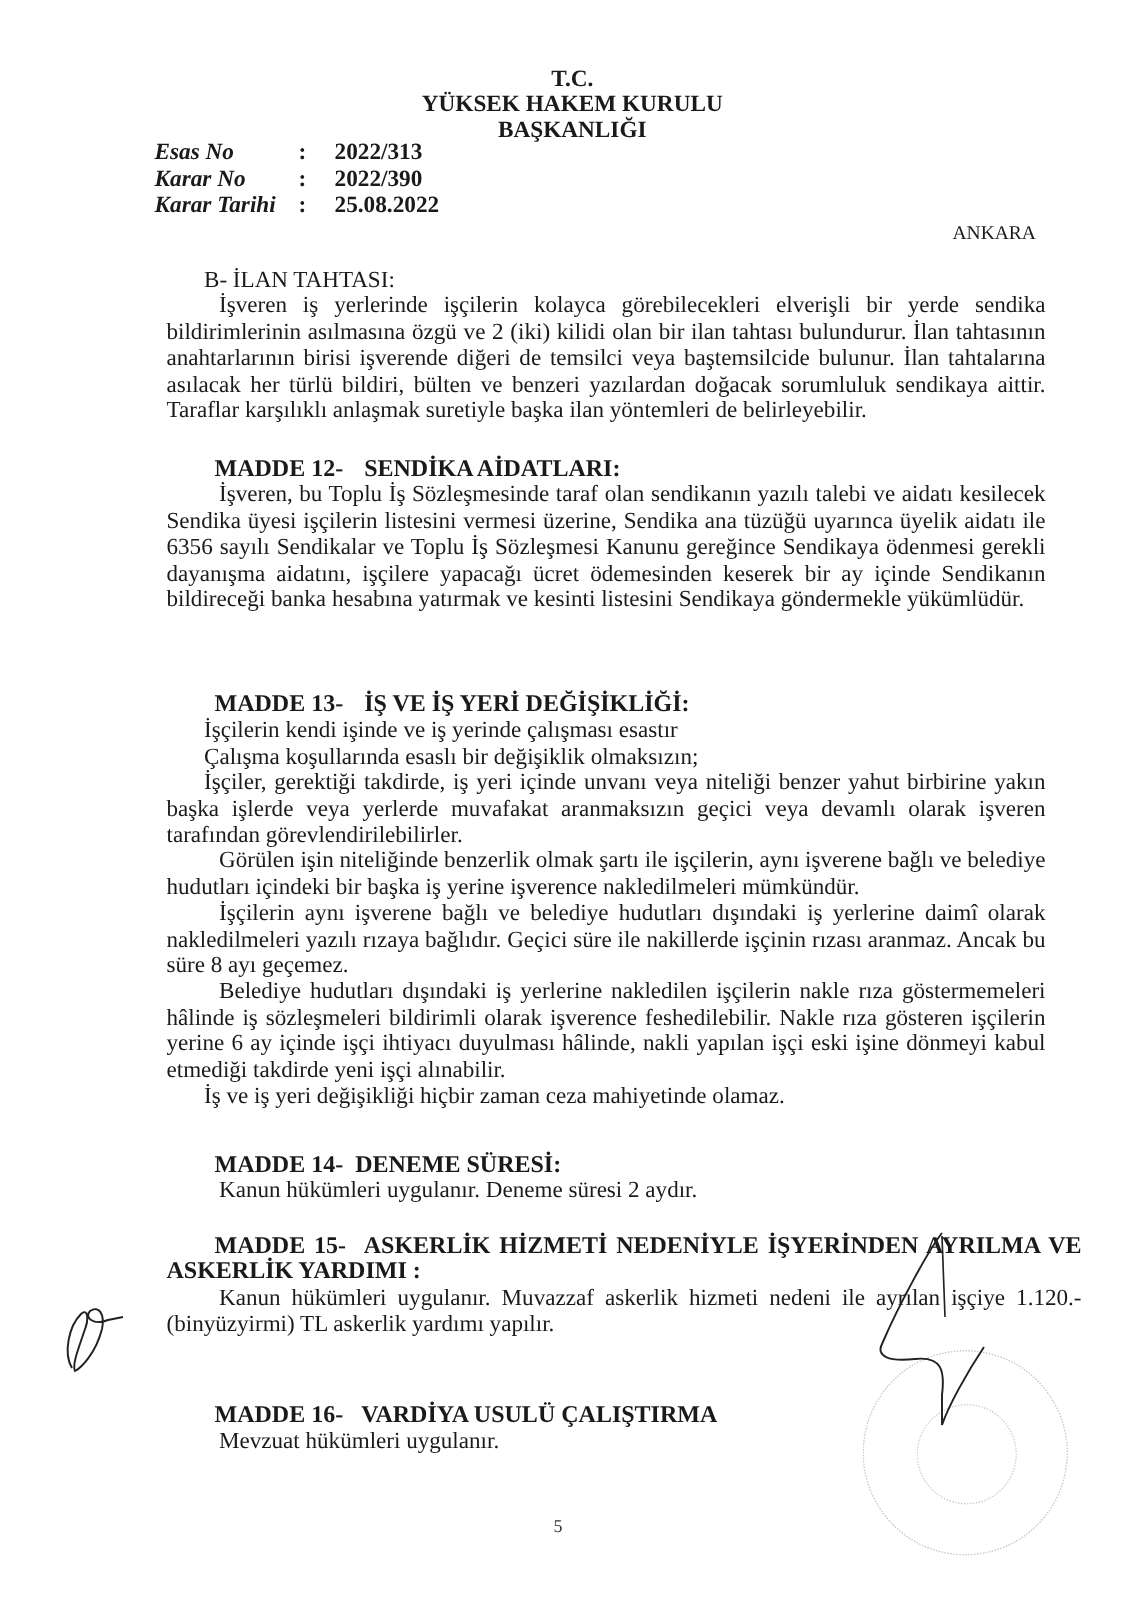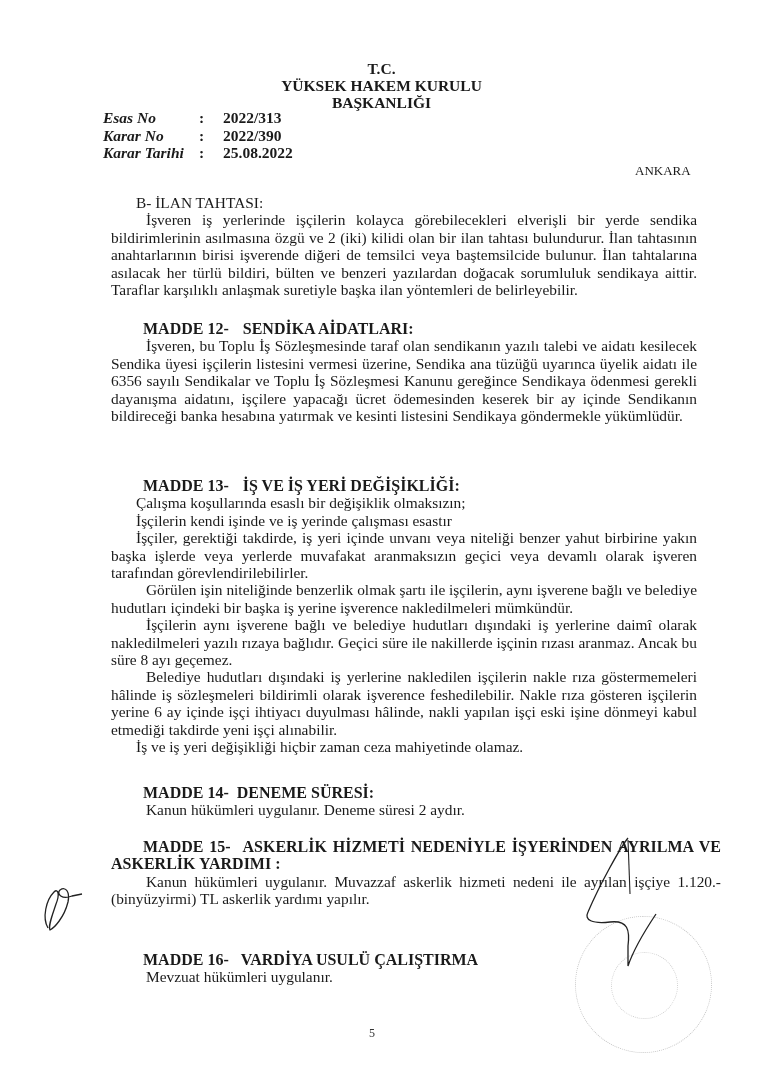--- a/index.html
+++ b/index.html
@@ -1,21 +1,21 @@
 <!DOCTYPE html>
 <html><head>
 <meta charset="utf-8">
 <style>
   html, body { margin: 0; padding: 0; background: #ffffff; }
   body {
     width: 763px; height: 1080px; position: relative; overflow: hidden;
     font-family: "Liberation Serif", "DejaVu Serif", serif;
     color: #1a1a1a;
   }
-  .page { position: absolute; left: 0; top: 16px; width: 763px; height: 832px; }
+  .page { position: absolute; left: 0; top: 0; width: 763px; height: 832px; }
   .header-center {
     position: absolute; left: 0; width: 763px; text-align: center;
     font-weight: bold; font-size: 15.5px; line-height: 17px;
   }
   .h-tc { top: 44px; }
   .h-org { top: 61px; }
   .h-dept { top: 78px; }
   .meta { position: absolute; left: 103px; top: 93px; font-weight: bold; font-size: 15.5px; line-height: 17.5px; }
   .meta-row { display: flex; }
   .meta-label { width: 96px; font-style: italic; }
@@ -80,22 +80,22 @@
     <p class="heading h-madde">
       <span>MADDE 12-</span><span class="gap"></span><span>SENDİKA AİDATLARI:</span>
     </p>
     <p class="p indent">İşveren, bu Toplu İş Sözleşmesinde taraf olan sendikanın yazılı talebi ve aidatı kesilecek Sendika üyesi işçilerin listesini vermesi üzerine, Sendika ana tüzüğü uyarınca üyelik aidatı ile 6356 sayılı Sendikalar ve Toplu İş Sözleşmesi Kanunu gereğince Sendikaya ödenmesi gerekli dayanışma aidatını, işçilere yapacağı ücret ödemesinden keserek bir ay içinde Sendikanın bildireceği banka hesabına yatırmak ve kesinti listesini Sendikaya göndermekle yükümlüdür.</p>
   </div>
 
   <div class="body-text sec-13">
     <p class="heading h-madde">
       <span>MADDE 13-</span><span class="gap"></span><span>İŞ VE İŞ YERİ DEĞİŞİKLİĞİ:</span>
     </p>
+    <p class="p ind-small">İşçilerin kendi işinde ve iş yerinde çalışması esastır</p>
     <p class="p ind-small">Çalışma koşullarında esaslı bir değişiklik olmaksızın;</p>
-    <p class="p ind-small">İşçilerin kendi işinde ve iş yerinde çalışması esastır</p>
     <p class="p ind-small">İşçiler, gerektiği takdirde, iş yeri içinde unvanı veya niteliği benzer yahut birbirine yakın başka işlerde veya yerlerde muvafakat aranmaksızın geçici veya devamlı olarak işveren tarafından görevlendirilebilirler.</p>
     <p class="p indent">Görülen işin niteliğinde benzerlik olmak şartı ile işçilerin, aynı işverene bağlı ve belediye hudutları içindeki bir başka iş yerine işverence nakledilmeleri mümkündür.</p>
     <p class="p indent">İşçilerin aynı işverene bağlı ve belediye hudutları dışındaki iş yerlerine daimî olarak nakledilmeleri yazılı rızaya bağlıdır. Geçici süre ile nakillerde işçinin rızası aranmaz.  Ancak bu süre 8 ayı geçemez.</p>
     <p class="p indent">Belediye hudutları dışındaki iş yerlerine nakledilen işçilerin nakle rıza göstermemeleri hâlinde iş sözleşmeleri bildirimli olarak işverence feshedilebilir. Nakle rıza gösteren işçilerin yerine 6 ay içinde işçi ihtiyacı duyulması hâlinde, nakli yapılan işçi eski işine dönmeyi kabul etmediği takdirde yeni işçi alınabilir.</p>
     <p class="p ind-small">İş ve iş yeri değişikliği hiçbir zaman ceza mahiyetinde olamaz.</p>
   </div>
 
   <div class="body-text sec-14">
     <p class="heading h-madde">
       <span>MADDE 14-</span>&nbsp;&nbsp;<span>DENEME SÜRESİ:</span>

